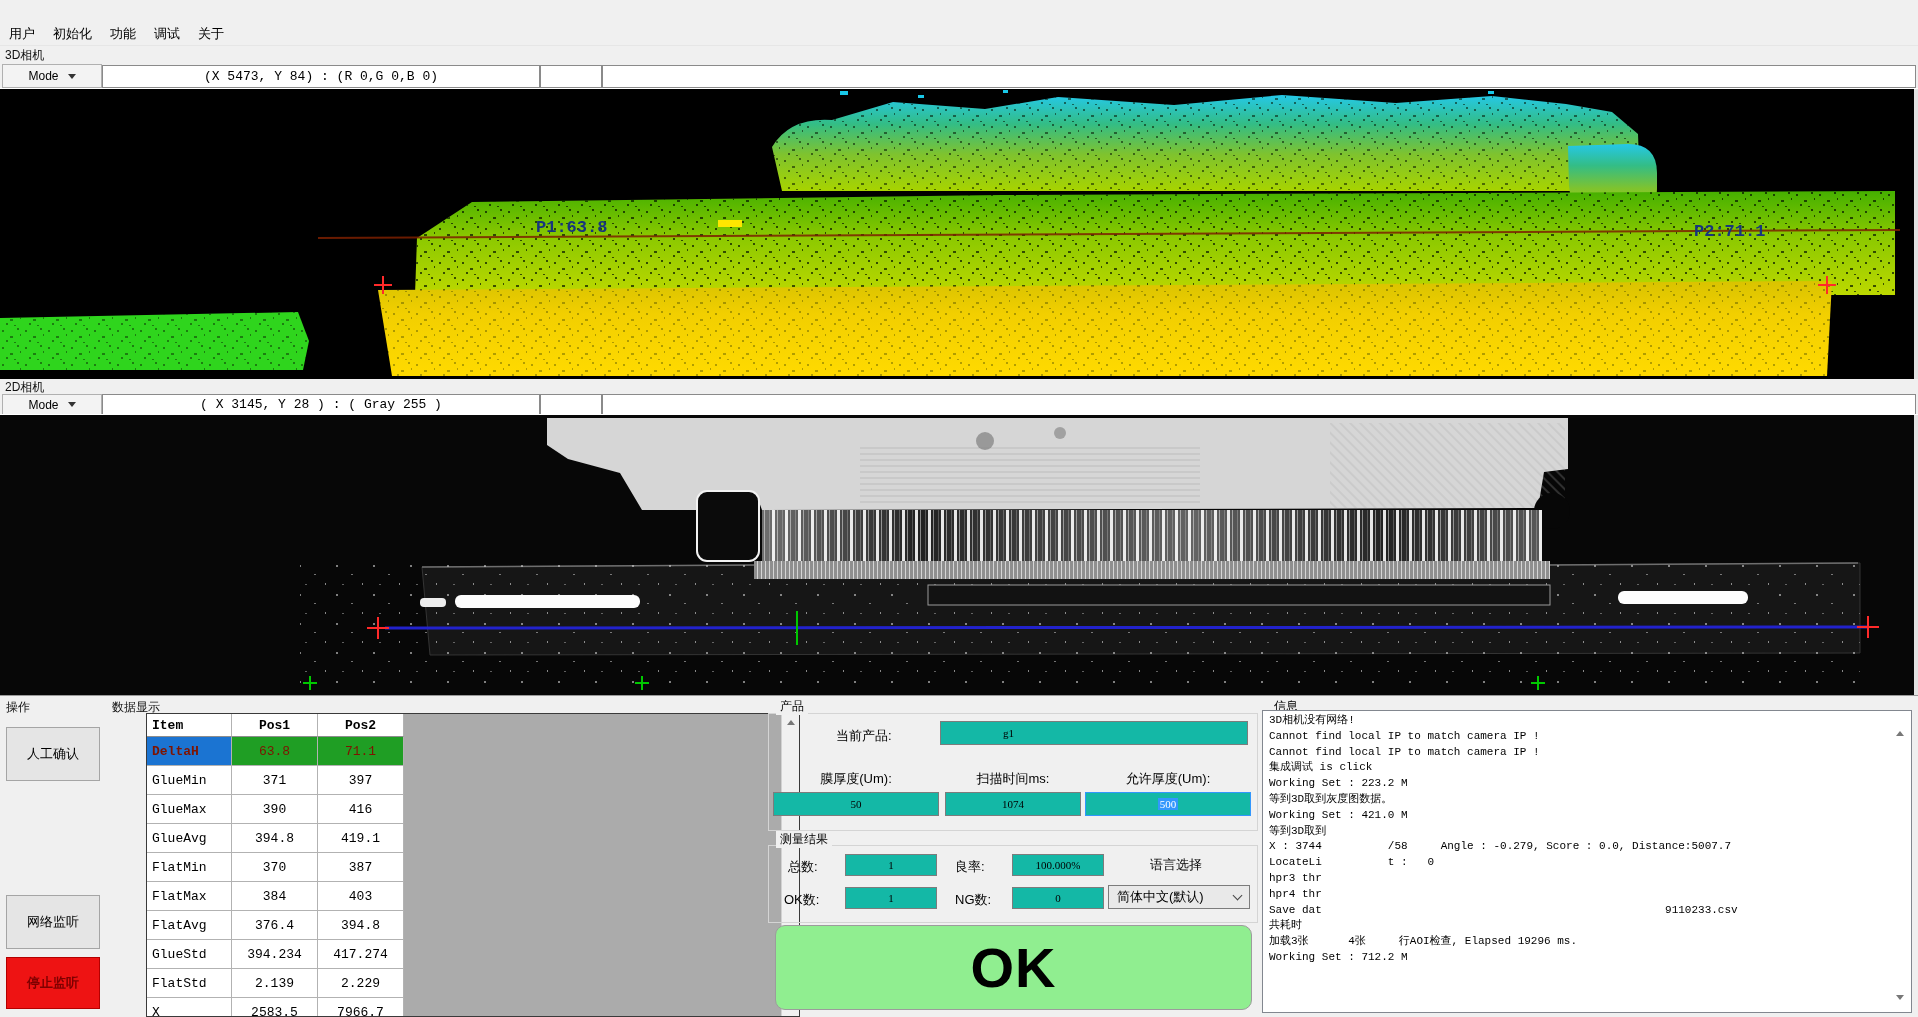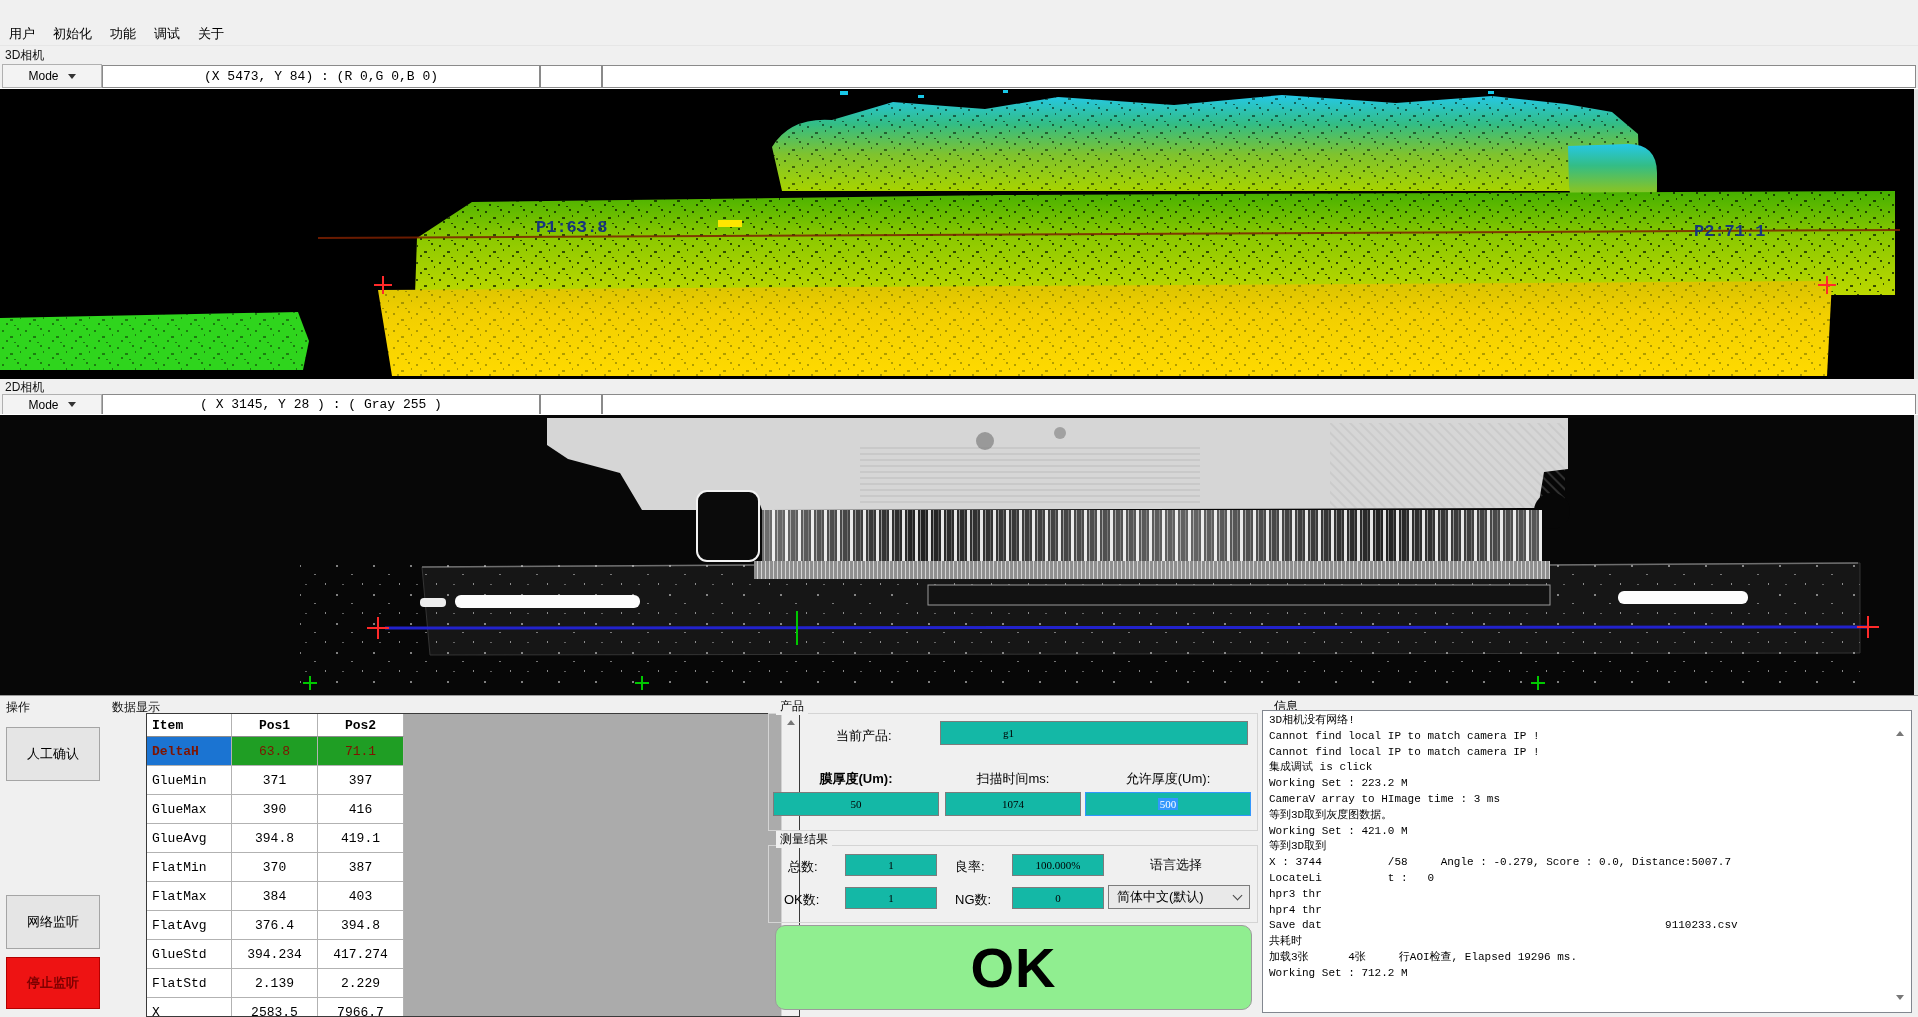--- a/index.html
+++ b/index.html
@@ -318,21 +318,21 @@
       <div class="sb-btn" style="bottom:0;">
           <span class="tri-dn-s"></span>
         </div>
     </div>
   </div>
 
   <div class="abs grp" style="left:768px;top:713px;width:488px;height:116px;"></div>
   <div class="abs grp-label" style="left:776px;top:698px;">产品</div>
   <div class="abs lbl" style="left:836px;top:727px;">当前产品:</div>
   <div class="abs field left" style="left:940px;top:721px;width:308px;height:24px;">g1</div>
-  <div class="abs lbl center" style="left:773px;top:770px;width:166px;font-weight:bold;">膜厚度(Um):</div>
+  <div class="abs lbl center" style="left:773px;top:770px;width:166px;">膜厚度(Um):</div>
   <div class="abs lbl center" style="left:945px;top:770px;width:136px;">扫描时间ms:</div>
   <div class="abs lbl center" style="left:1085px;top:770px;width:166px;">允许厚度(Um):</div>
   <div class="abs field" style="left:773px;top:792px;width:166px;height:24px;">50</div>
   <div class="abs field" style="left:945px;top:792px;width:136px;height:24px;">1074</div>
   <div class="abs field focus" style="left:1085px;top:792px;width:166px;height:24px;">
     <span class="sel-text">500</span>
   </div>
 
   <div class="abs grp" style="left:768px;top:845px;width:488px;height:76px;"></div>
   <div class="abs grp-label" style="left:776px;top:831px;">测量结果</div>
@@ -352,21 +352,20 @@
 
   <div class="abs okbox" style="left:775px;top:925px;width:475px;height:83px;border-radius:10px;">OK</div>
 
   <div class="abs grp-label" style="left:1270px;top:698px;">信息</div>
   <div class="abs logbox">
     <div class="log-line">3D相机没有网络!</div>
     <div class="log-line">Cannot find local IP to match camera IP !</div>
     <div class="log-line">Cannot find local IP to match camera IP !</div>
     <div class="log-line">集成调试 is click</div>
     <div class="log-line">Working Set : 223.2 M</div>
-    <div class="log-line">CameraV array to HImage time : 3 ms</div>
     <div class="log-line">等到3D取到灰度图数据。</div>
     <div class="log-line">Working Set : 421.0 M</div>
     <div class="log-line">等到3D取到</div>
     <div class="log-line">X : 3744          /58     Angle : -0.279, Score : 0.0, Distance:5007.7</div>
     <div class="log-line">LocateLi          t :   0</div>
     <div class="log-line">hpr3 thr</div>
     <div class="log-line">hpr4 thr</div>
     <div class="log-line">Save dat                                                    9110233.csv</div>
     <div class="log-line">共耗时</div>
     <div class="log-line">加载3张      4张     行AOI检查, Elapsed 19296 ms.</div>

